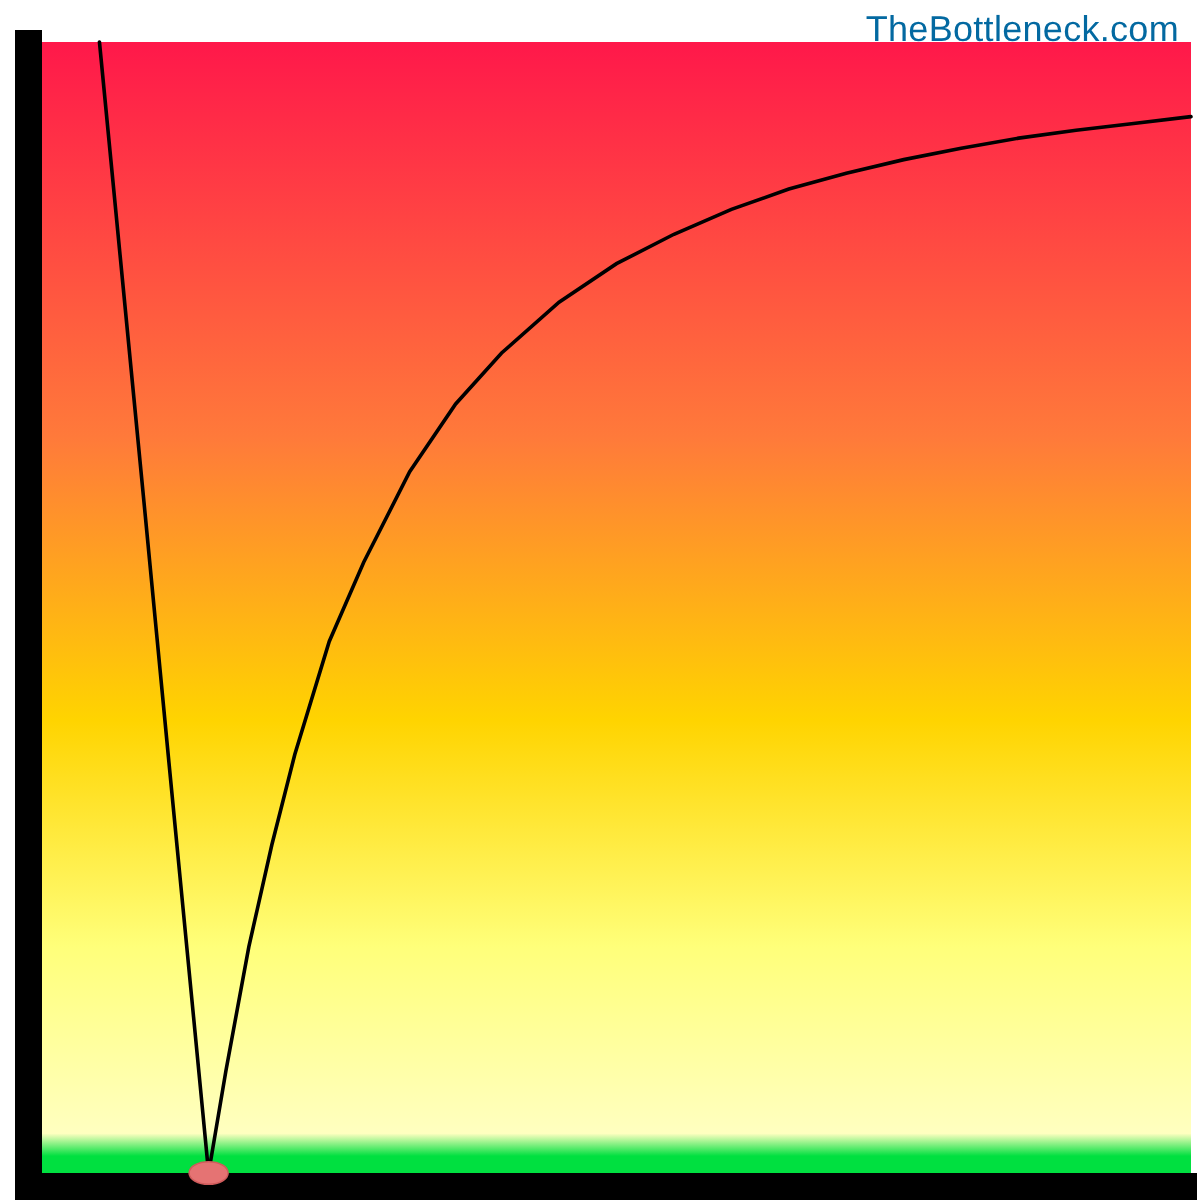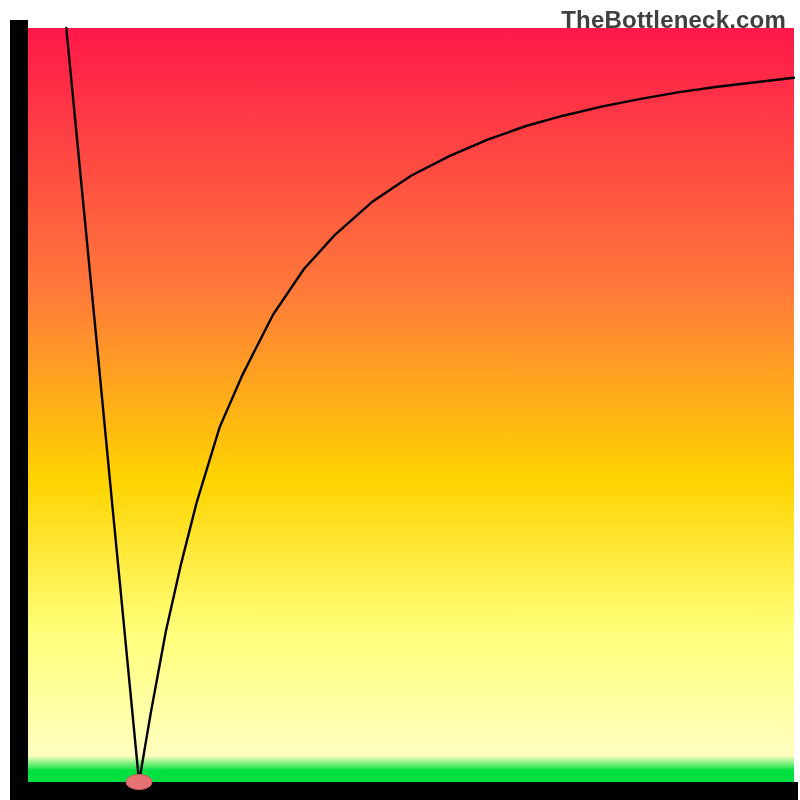--- a/index.html
+++ b/index.html
@@ -11,22 +11,22 @@
   .chart-wrap {
     width: 800px;
     height: 800px;
     position: relative;
   }
   .watermark {
     position: absolute;
     top: 6px;
     right: 14px;
     font-size: 24px;
-    font-weight: 700;
-    color: #404040;
+    font-weight: 400;
+    color: #0369a1;
     letter-spacing: 0.2px;
     z-index: 10;
     text-align: center;
   }
   svg {
     display: block;
   }
 </style>
 </head>
 <body>

